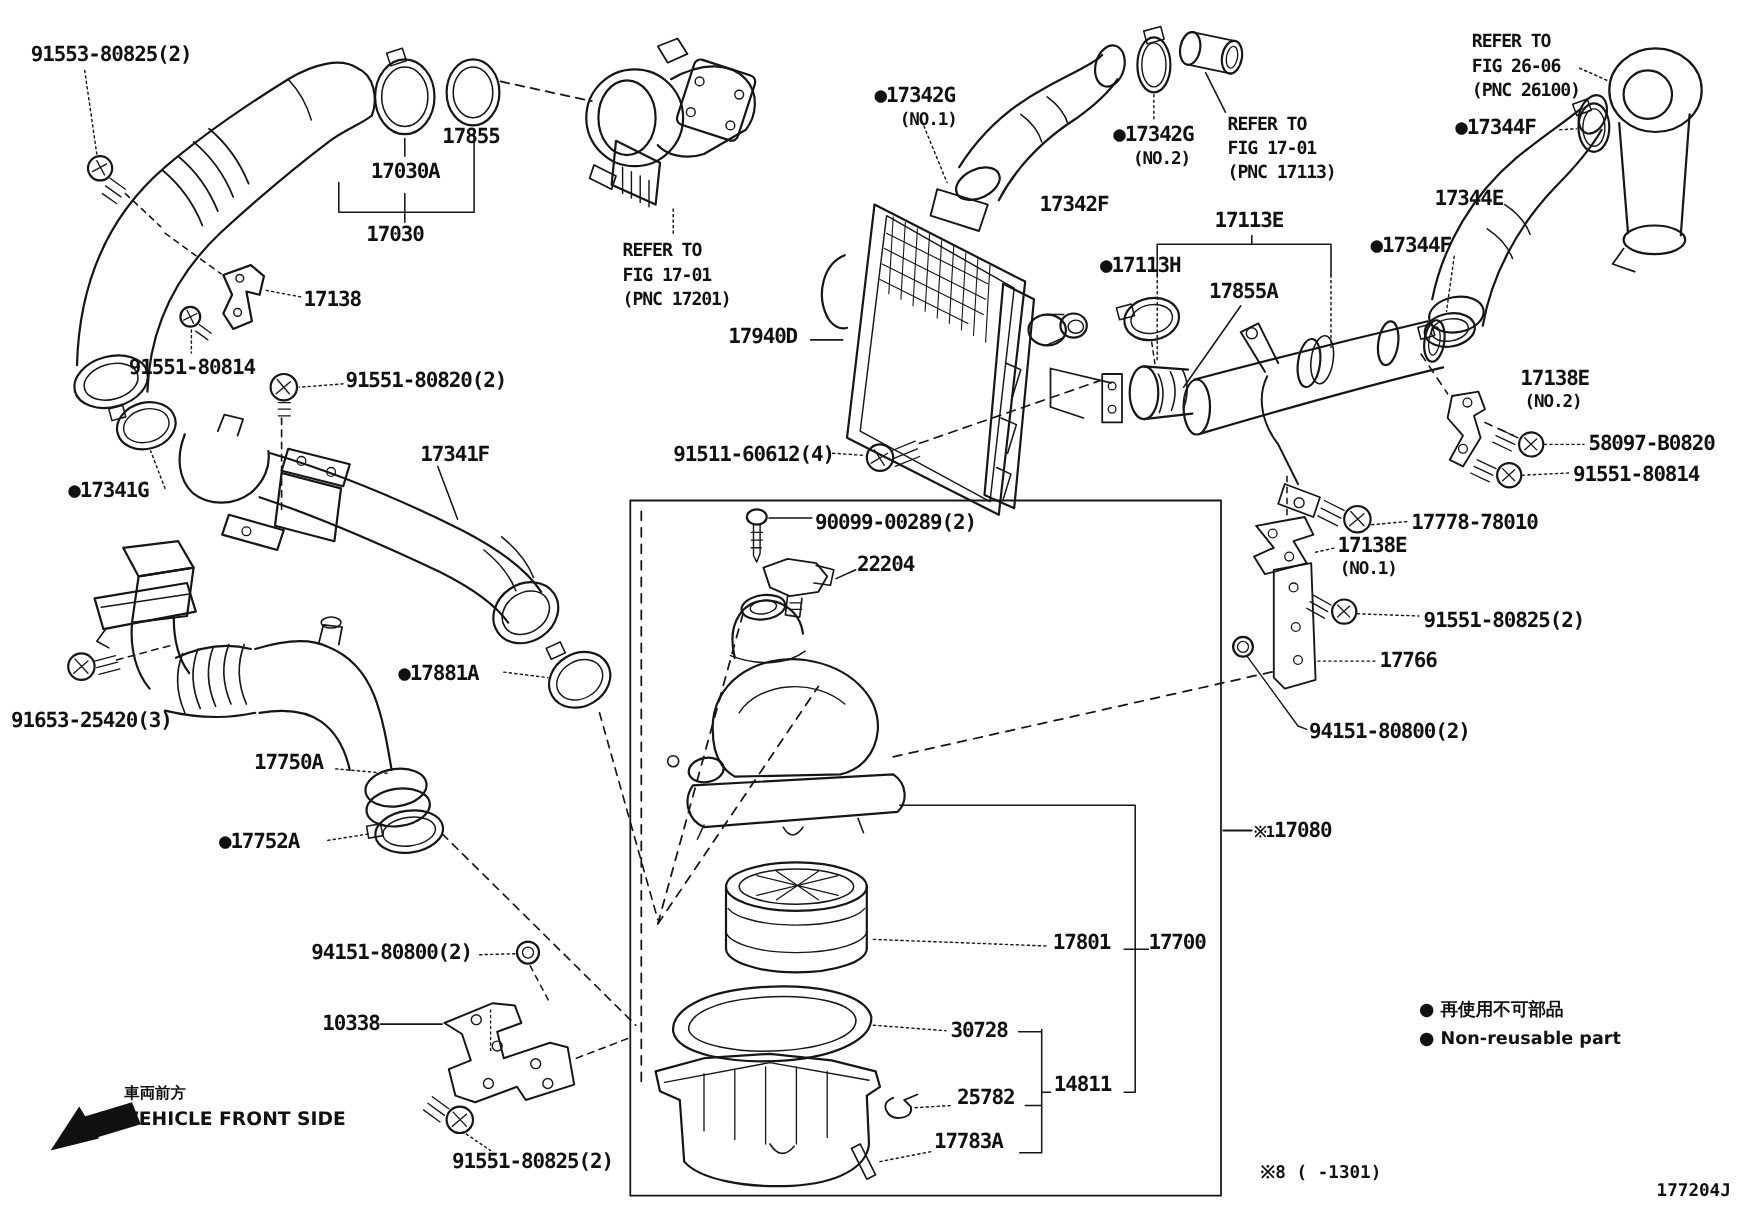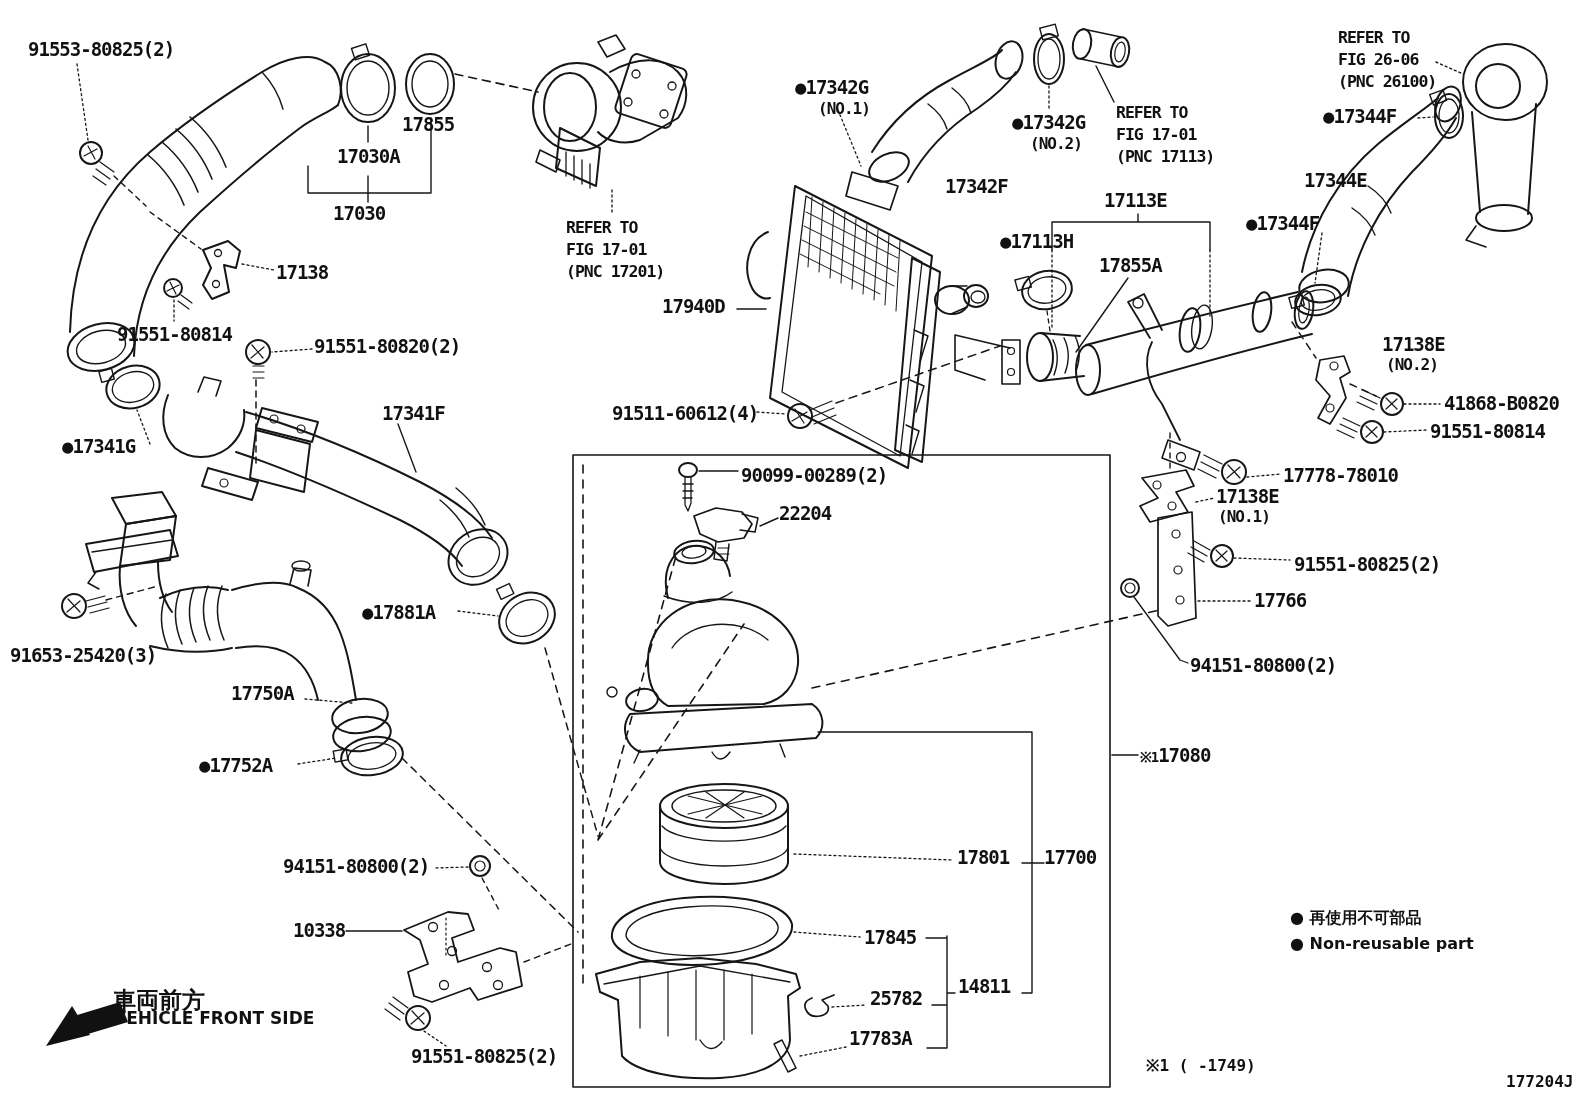--- a/index.html
+++ b/index.html
@@ -405,59 +405,59 @@
 <div class="lbl" style="left:1246px;top:214px">●17344F</div>
 
 <div class="lbl" style="left:1104px;top:191px">17113E</div>
 <div class="lbl" style="left:1000px;top:232px">●17113H</div>
 <div class="lbl" style="left:1099px;top:256px">17855A</div>
 <div class="lbl" style="left:662px;top:297px">17940D</div>
 <div class="lbl" style="left:612px;top:404px">91511-60612(4)</div>
 
 <div class="lbl" style="left:1382px;top:335px">17138E</div>
 <div class="lbl sub" style="left:1386px;top:357px">(NO.2)</div>
-<div class="lbl" style="left:1444px;top:394px">41868-B0820</div>
+<div class="lbl" style="left:1444px;top:394px">58097-B0820</div>
 <div class="lbl" style="left:1430px;top:422px">91551-80814</div>
 <div class="lbl" style="left:1283px;top:466px">17778-78010</div>
 <div class="lbl" style="left:1216px;top:487px">17138E</div>
 <div class="lbl sub" style="left:1218px;top:509px">(NO.1)</div>
 <div class="lbl" style="left:1294px;top:555px">91551-80825(2)</div>
 <div class="lbl" style="left:1254px;top:591px">17766</div>
 <div class="lbl" style="left:1190px;top:656px">94151-80800(2)</div>
 
 <div class="lbl" style="left:741px;top:466px">90099-00289(2)</div>
 <div class="lbl" style="left:779px;top:504px">22204</div>
 
 <div class="lbl" style="left:1140px;top:746px">
   <span class="mark">※1</span><span>17080</span>
 </div>
 
 <div class="lbl" style="left:957px;top:848px">17801</div>
 <div class="lbl" style="left:1044px;top:848px">17700</div>
-<div class="lbl" style="left:864px;top:928px">17845</div>
+<div class="lbl" style="left:864px;top:928px">30728</div>
 <div class="lbl" style="left:958px;top:977px">14811</div>
 <div class="lbl" style="left:870px;top:989px">25782</div>
 <div class="lbl" style="left:849px;top:1029px">17783A</div>
 
 <div class="lbl" style="left:362px;top:603px">●17881A</div>
 <div class="lbl" style="left:10px;top:646px">91653-25420(3)</div>
 <div class="lbl" style="left:231px;top:684px">17750A</div>
 <div class="lbl" style="left:199px;top:756px">●17752A</div>
 <div class="lbl" style="left:283px;top:857px">94151-80800(2)</div>
 <div class="lbl" style="left:293px;top:921px">10338</div>
 <div class="lbl" style="left:411px;top:1047px">91551-80825(2)</div>
 
-<div class="legend-row jp" style="left:113px;top:985px;font-size:23px">車両前方</div>
+<div class="legend-row jp" style="left:113px;top:985px;font-size:14px">車両前方</div>
 <div class="legend-row" style="left:113px;top:1008px;font-size:17px">VEHICLE FRONT SIDE</div>
 
 <div class="legend-row" style="left:1290px;top:908px">
   <span>●</span>
   <span class="jp">再使用不可部品</span>
 </div>
 <div class="legend-row" style="left:1290px;top:934px">
   <span>●</span>
   <span>Non-reusable part</span>
 </div>
 
-<div class="foot" style="left:1146px;top:1054px">※1 (      -1749)</div>
+<div class="foot" style="left:1146px;top:1054px">※8 (      -1301)</div>
 <div class="code" style="left:1506px;top:1072px">177204J</div>
 
 </div>
 
 </body></html>

